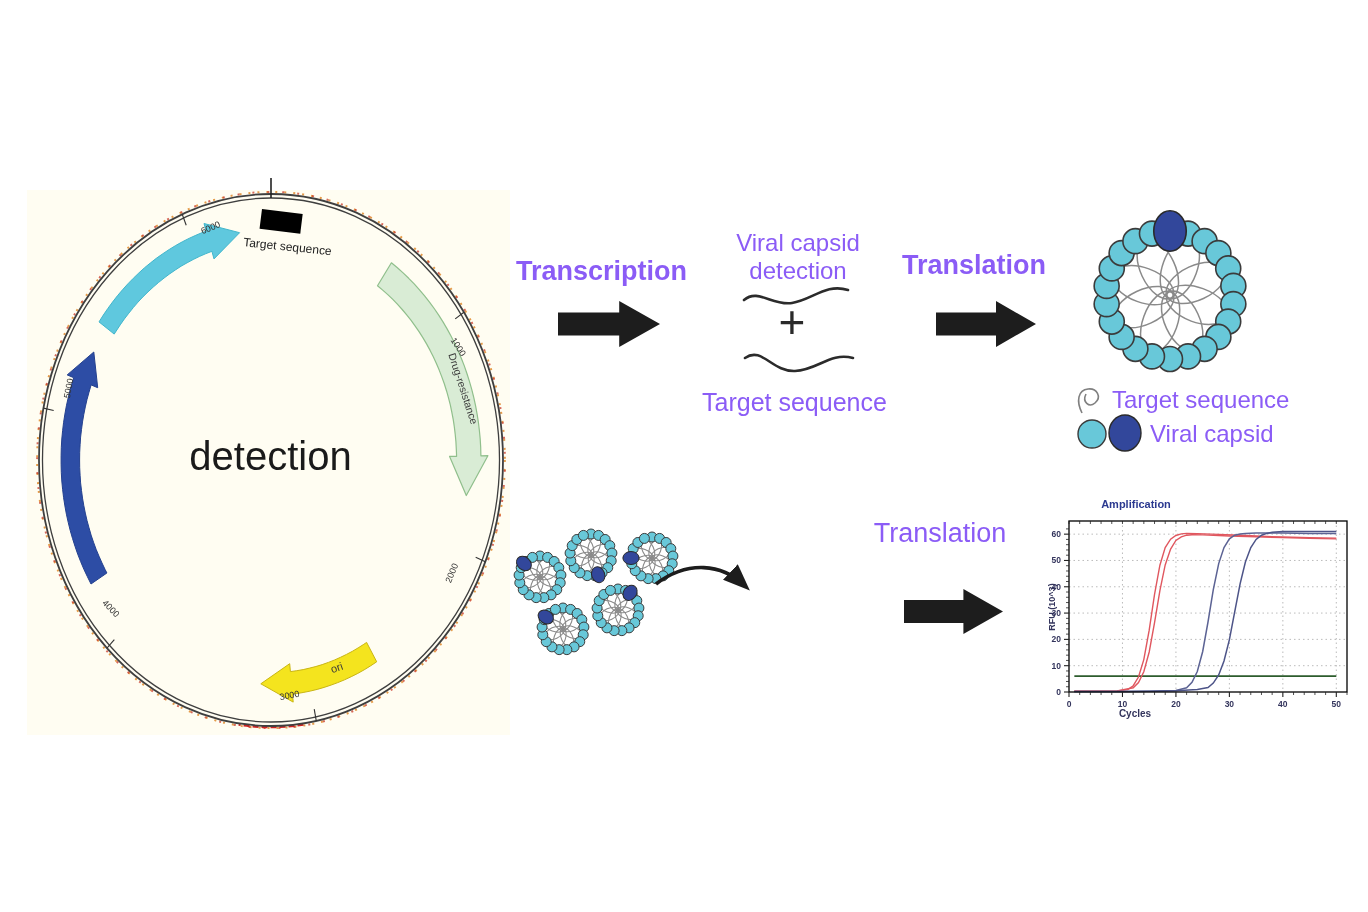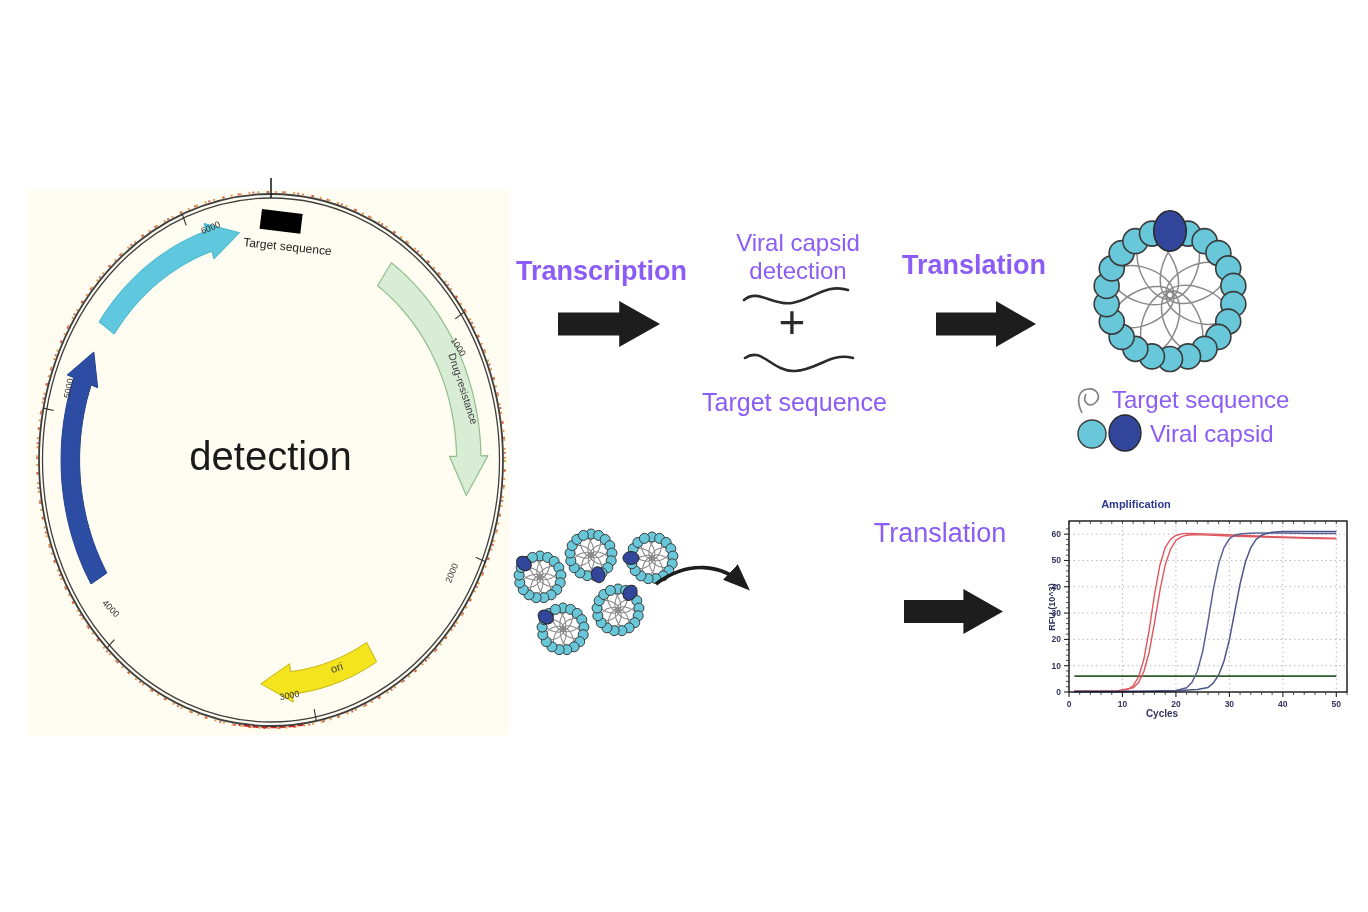--- a/index.html
+++ b/index.html
@@ -394,15 +394,15 @@
 
   <div class="t small-label" style="left:1112px;top:386px;">Target sequence</div>
   <div class="t small-label" style="left:1150px;top:420px;">Viral capsid</div>
 
 
   <div class="t ctr" style="left:840px;top:515px;width:200px;font-size:27px;line-height:37px;">
     <div>Translation</div>
   </div>
 
   <div class="t" style="left:1056px;top:498px;width:160px;text-align:center;font-size:11px;font-weight:bold;color:#2b3990;">Amplification</div>
-  <div class="t" style="left:1102px;top:708px;width:120px;text-align:center;font-size:10px;color:#33345c;font-weight:bold;">Cycles</div>
+  <div class="t" style="left:1075px;top:708px;width:120px;text-align:center;font-size:10px;color:#33345c;font-weight:bold;">Cycles</div>
   <div class="t" style="left:992px;top:602px;width:120px;text-align:center;font-size:9px;color:#33345c;font-weight:bold;transform:rotate(-90deg);">RFU (10^3)</div>
 </div>
 
 </body></html>

